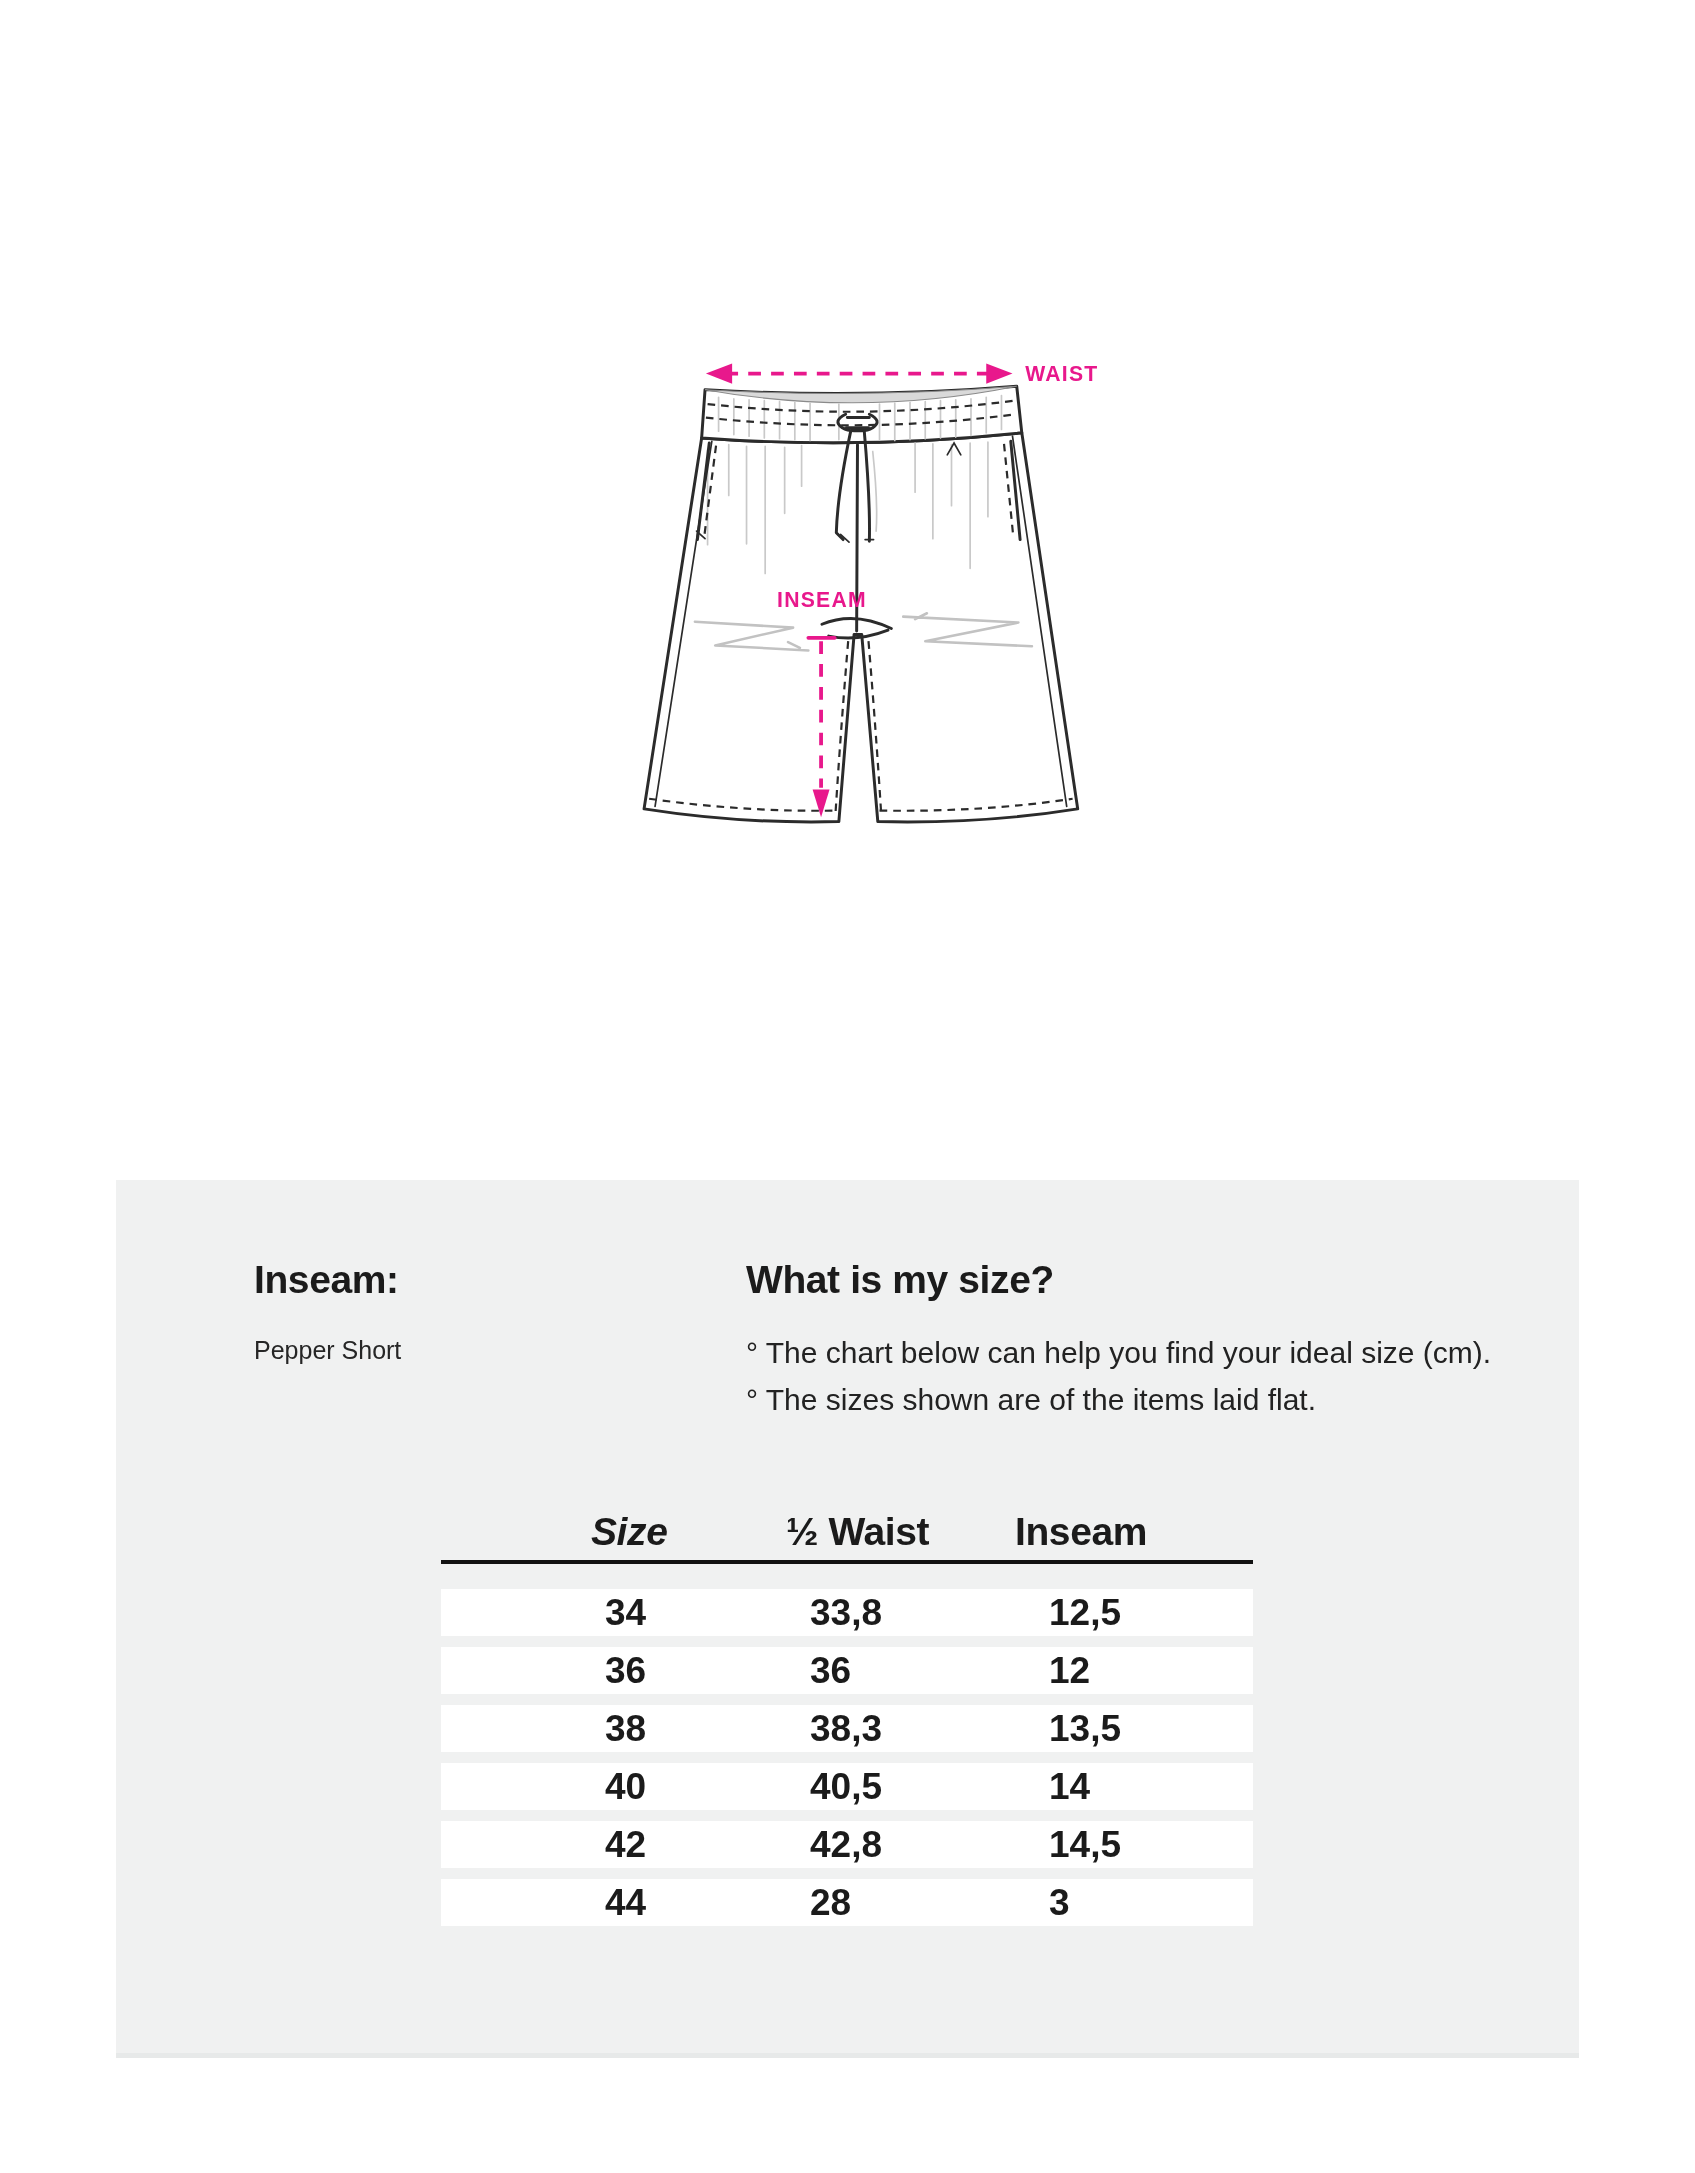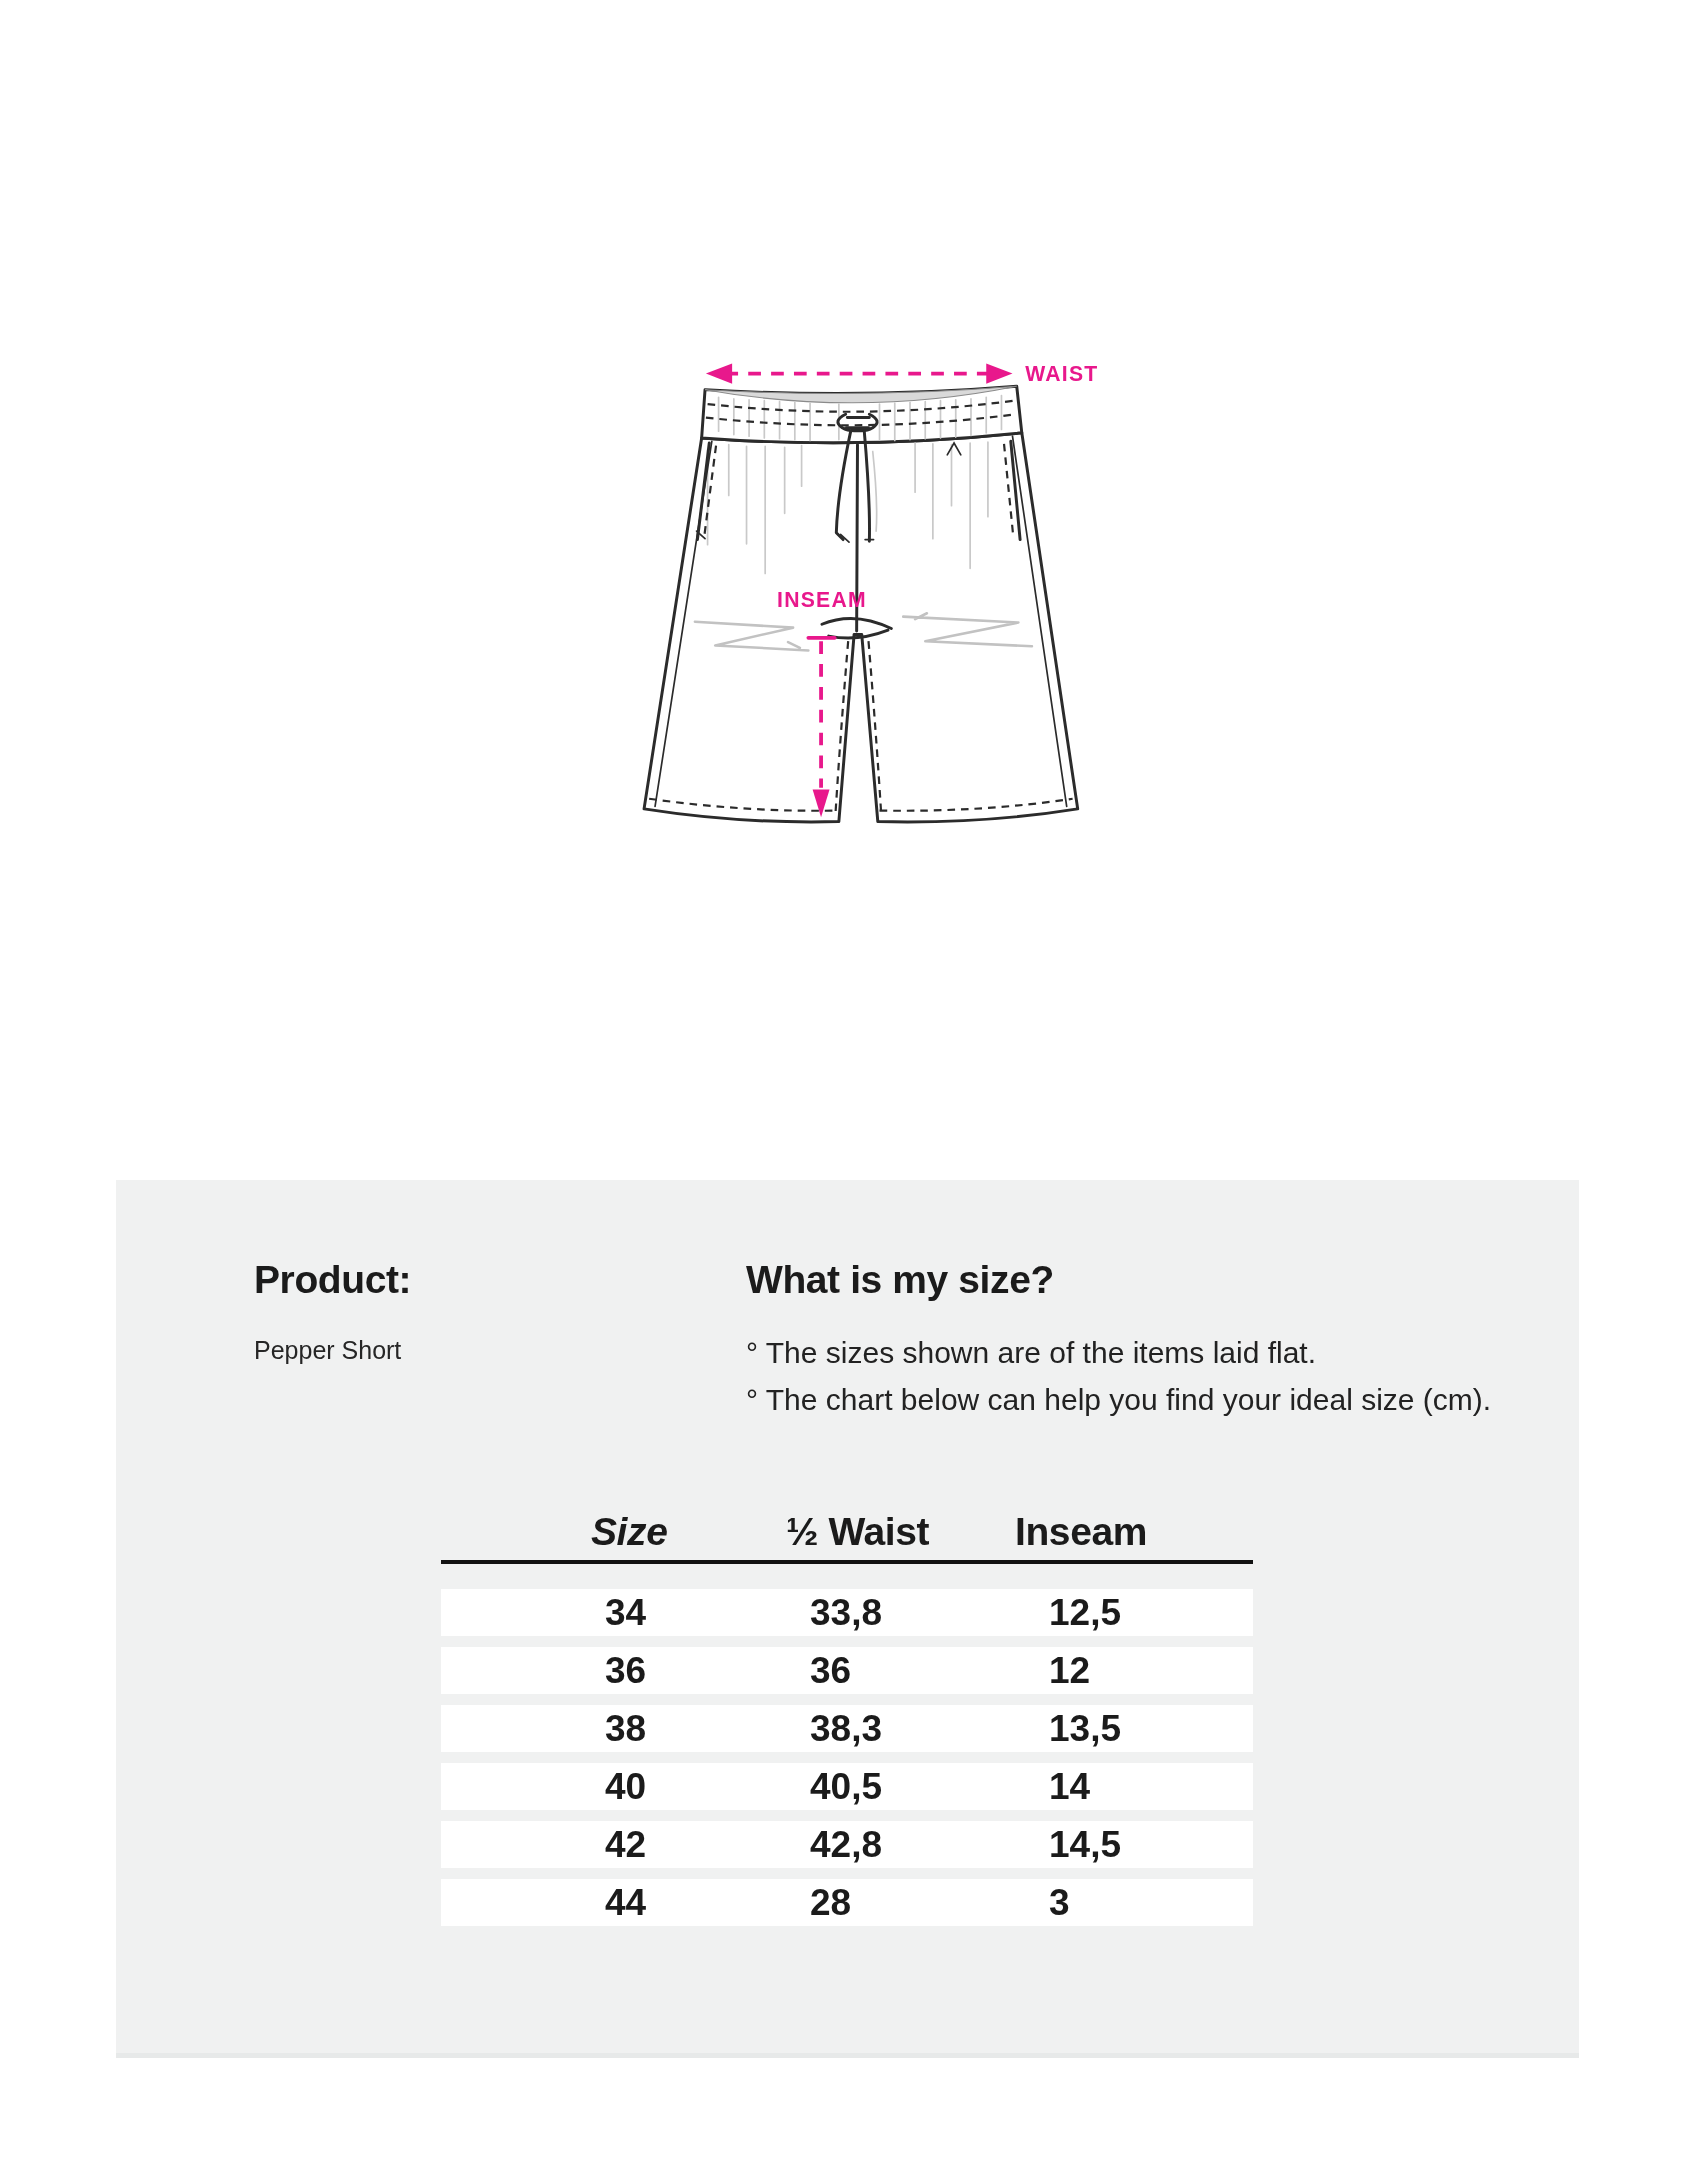--- a/index.html
+++ b/index.html
@@ -110,27 +110,27 @@
   <text class="s-label" x="177" y="292">INSEAM</text>
   <g>
     <path class="s-acc" d="M214,328 H245"></path>
     <path class="s-acc-dash" d="M229,332 V505"></path>
     <path class="s-acc-fill" d="M229,540 L219,507 L239,507 Z"></path>
   </g>
 </svg>
 
 <section class="panel">
 
-  <h2 class="panel-heading product-heading">Product:</h2>
+  <h2 class="panel-heading product-heading">Inseam:</h2>
   <p class="product-name">Pepper Short</p>
 
   <h2 class="panel-heading size-heading">What is my size?</h2>
   <div class="bullets">
+    <div>° The chart below can help you find your ideal size (cm).</div>
     <div>° The sizes shown are of the items laid flat.</div>
-    <div>° The chart below can help you find your ideal size (cm).</div>
   </div>
 
   <div class="size-table">
     <div class="table-head">
         <span>Size</span>
         <span>½ Waist</span>
         <span>Inseam</span>
       </div>
     <div class="table-rule"></div>
     <div class="table-body">

